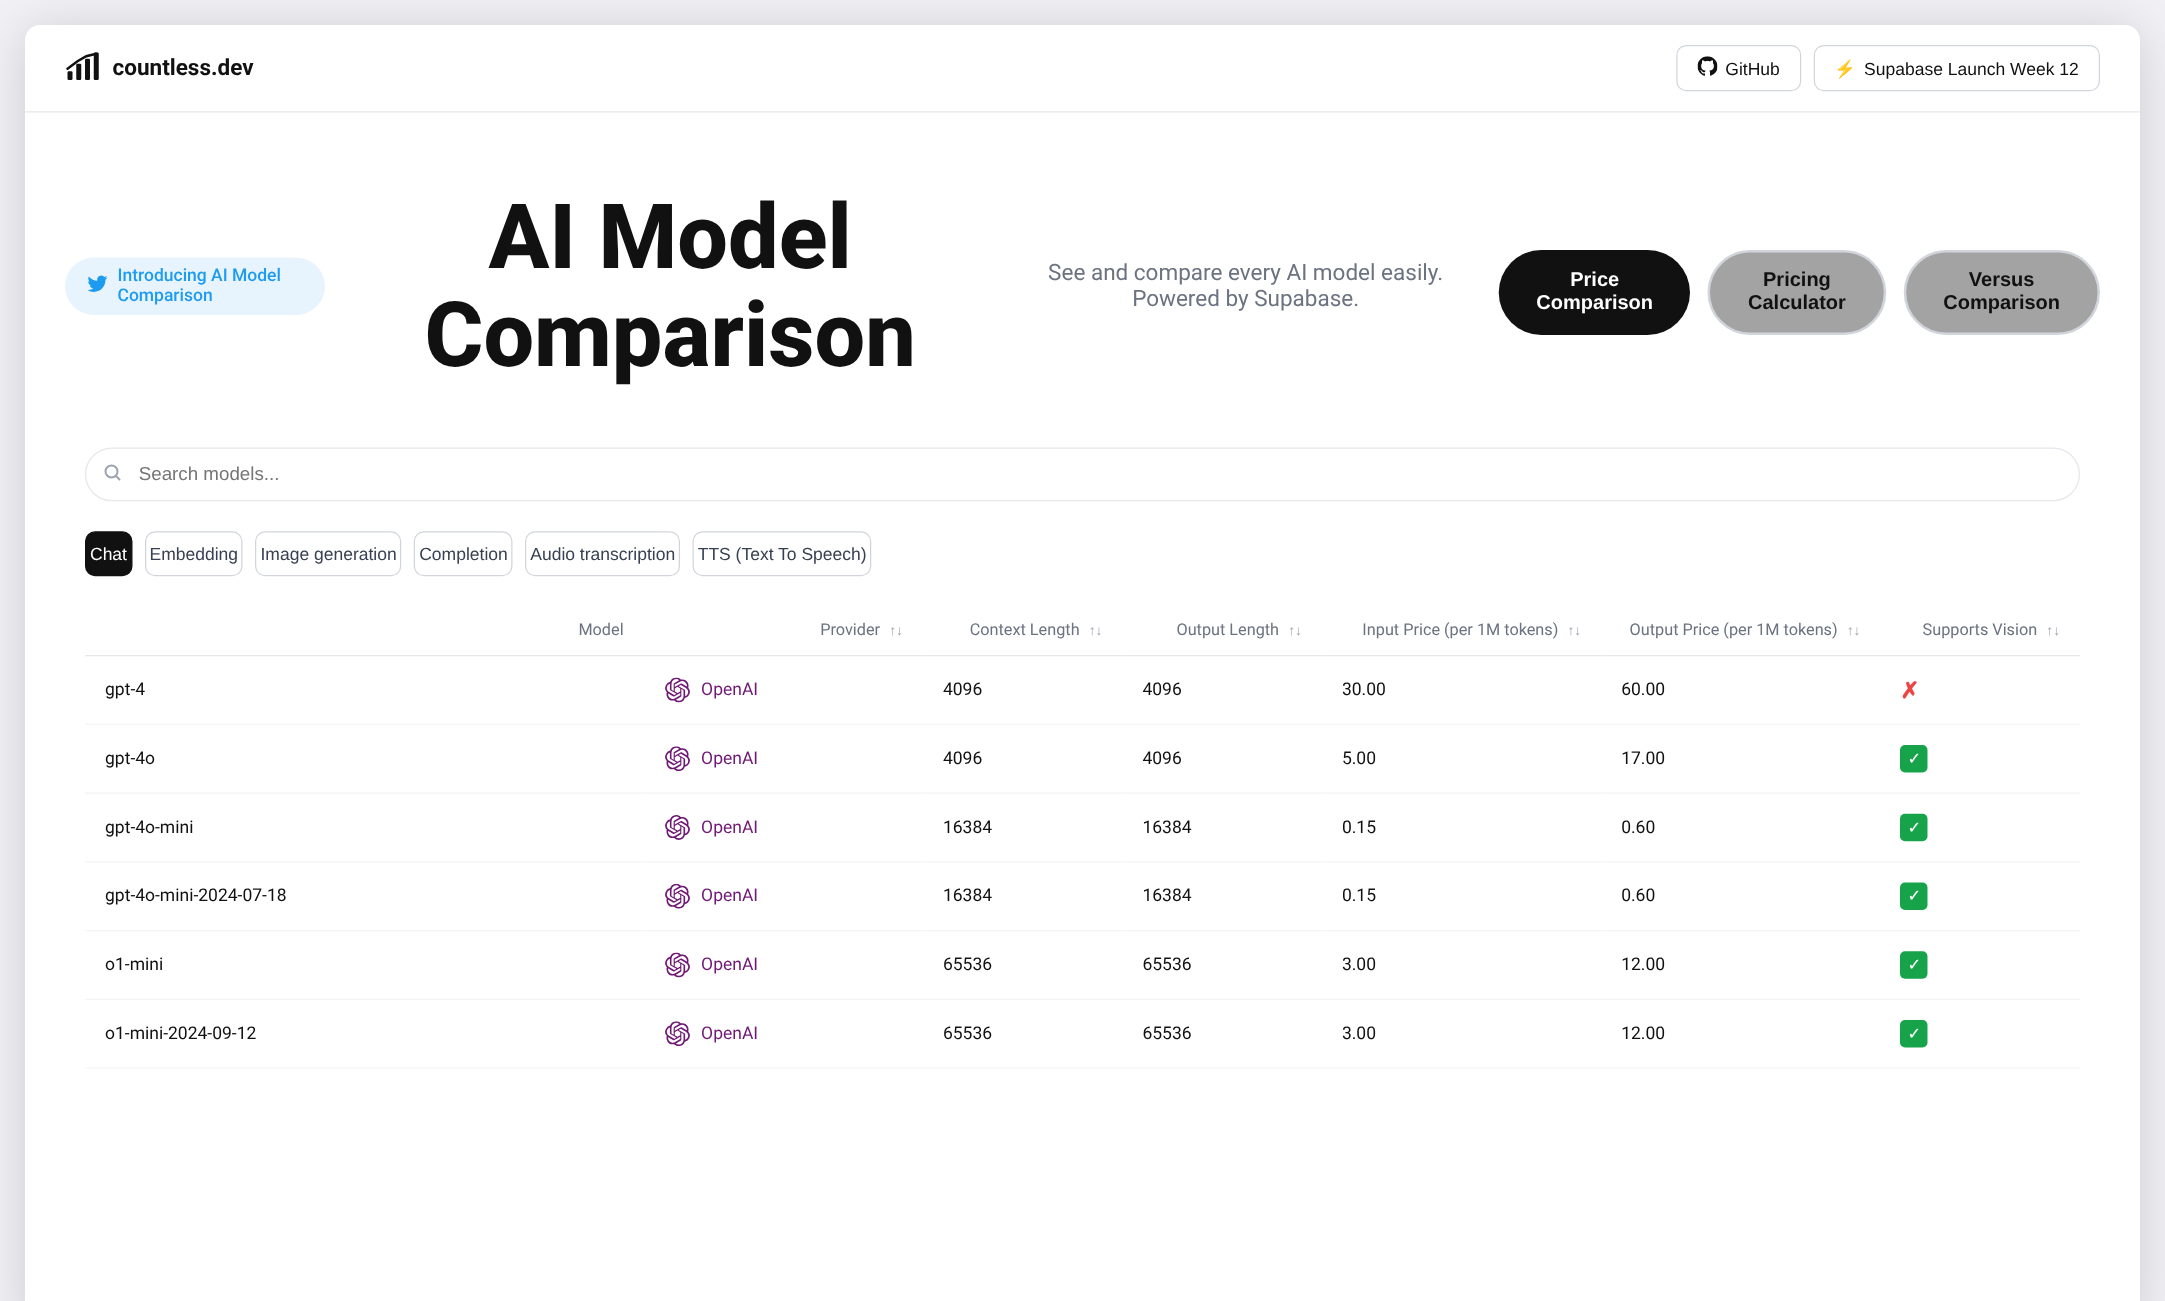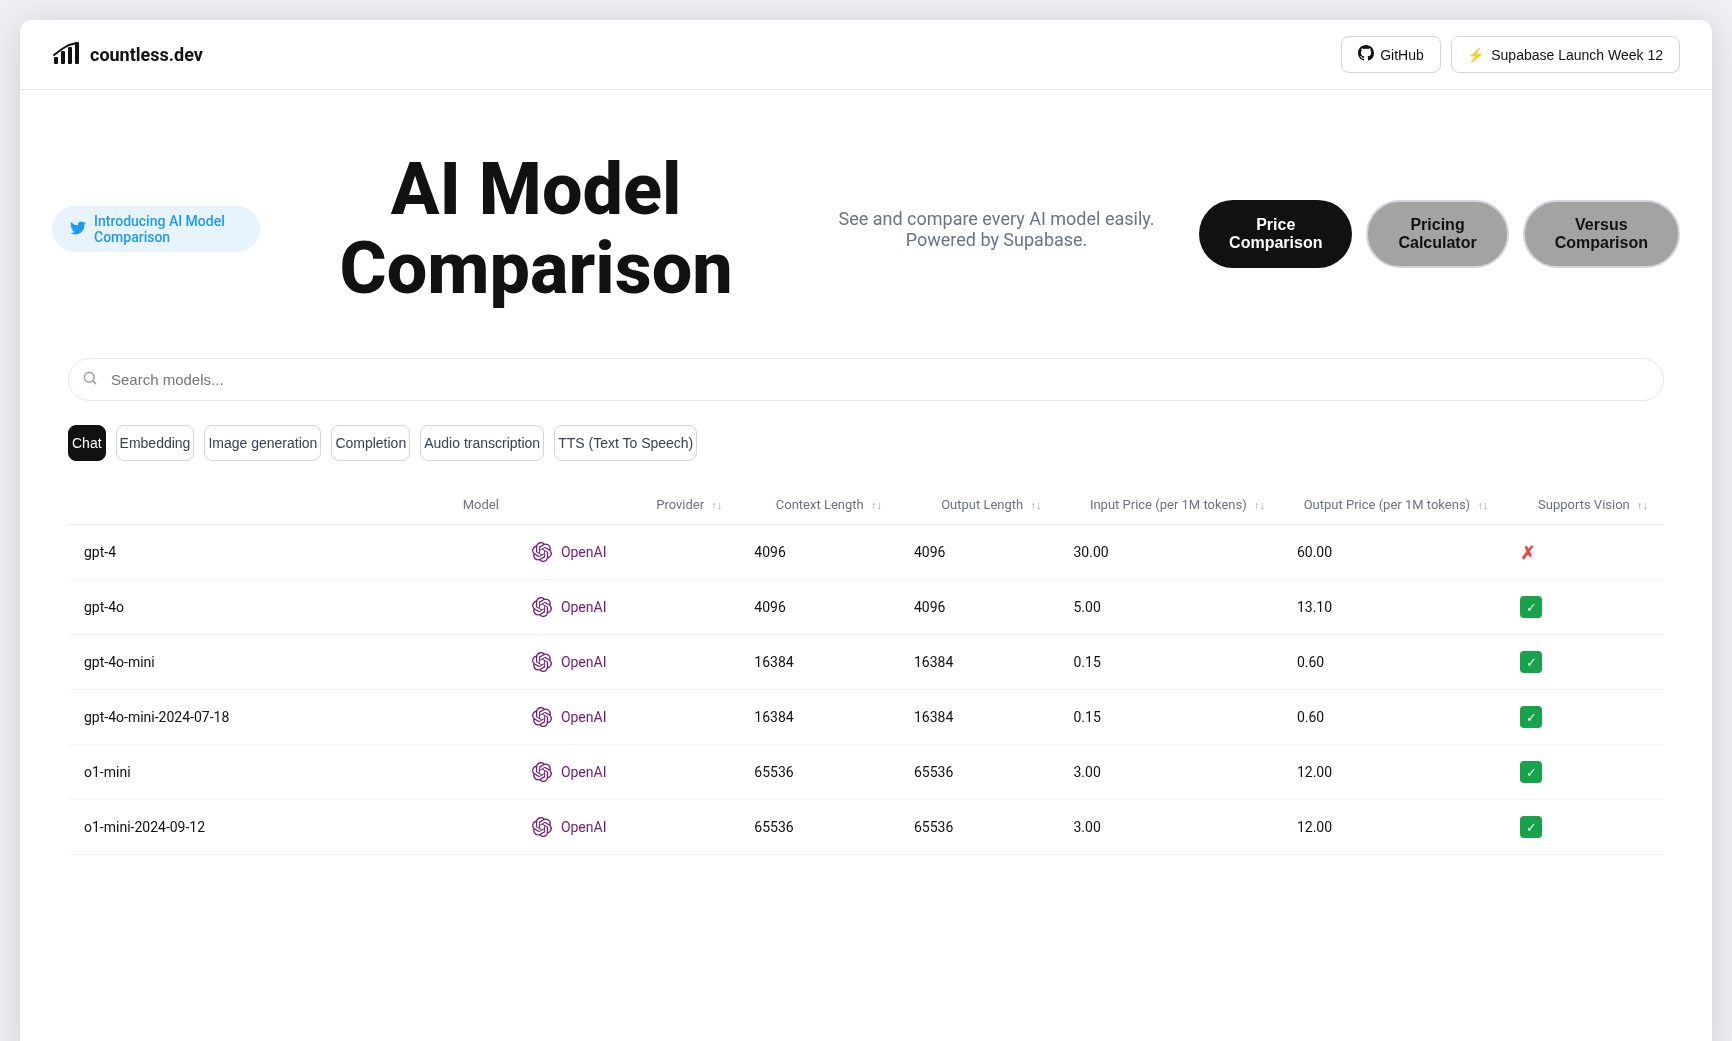--- a/index.html
+++ b/index.html
@@ -407,21 +407,21 @@
                     <svg width="20" height="20" viewBox="0 0 24 24" fill="currentColor" xmlns="http://www.w3.org/2000/svg">
                       <path d="M22.282 9.821a5.985 5.985 0 0 0-.516-4.91 6.046 6.046 0 0 0-6.51-2.9A6.065 6.065 0 0 0 4.981 4.18a5.985 5.985 0 0 0-3.998 2.9 6.046 6.046 0 0 0 .743 7.097 5.98 5.98 0 0 0 .51 4.911 6.051 6.051 0 0 0 6.515 2.9A5.985 5.985 0 0 0 13.26 24a6.056 6.056 0 0 0 5.772-4.206 5.99 5.99 0 0 0 3.997-2.9 6.056 6.056 0 0 0-.747-7.073zM13.26 22.43a4.476 4.476 0 0 1-2.876-1.04l.141-.081 4.779-2.758a.795.795 0 0 0 .392-.681v-6.737l2.02 1.168a.071.071 0 0 1 .038.052v5.583a4.504 4.504 0 0 1-4.494 4.494zM3.6 18.304a4.47 4.47 0 0 1-.535-3.014l.142.085 4.783 2.759a.771.771 0 0 0 .78 0l5.843-3.369v2.332a.08.08 0 0 1-.033.062L9.74 19.95a4.5 4.5 0 0 1-6.14-1.646zM2.34 7.896a4.485 4.485 0 0 1 2.366-1.973V11.6a.766.766 0 0 0 .388.676l5.815 3.355-2.02 1.168a.076.076 0 0 1-.071 0l-4.83-2.786A4.504 4.504 0 0 1 2.34 7.872zm16.597 3.855l-5.833-3.387L15.119 7.2a.076.076 0 0 1 .071 0l4.83 2.791a4.494 4.494 0 0 1-.676 8.105v-5.678a.79.79 0 0 0-.407-.667zm2.01-3.023l-.141-.085-4.774-2.782a.776.776 0 0 0-.785 0L9.409 9.23V6.897a.066.066 0 0 1 .028-.061l4.83-2.787a4.5 4.5 0 0 1 6.68 4.66zm-12.64 4.135l-2.02-1.164a.08.08 0 0 1-.038-.057V6.075a4.5 4.5 0 0 1 7.375-3.453l-.142.08L8.704 5.46a.795.795 0 0 0-.393.681zm1.097-2.365l2.602-1.5 2.607 1.5v2.999l-2.597 1.5-2.607-1.5z"></path>
                     </svg>
                   </span>
         <span>OpenAI</span>
       </div>
     </td>
     <td>4096</td>
     <td>4096</td>
     <td>5.00</td>
-    <td>13.10</td>
+    <td>17.00</td>
     <td><span class="check-badge">✓</span></td>
   </tr>
             <tr>
     <td>gpt-4o-mini</td>
     <td>
       <div class="provider-cell">
         <span class="openai-icon">
                     <svg width="20" height="20" viewBox="0 0 24 24" fill="currentColor" xmlns="http://www.w3.org/2000/svg">
                       <path d="M22.282 9.821a5.985 5.985 0 0 0-.516-4.91 6.046 6.046 0 0 0-6.51-2.9A6.065 6.065 0 0 0 4.981 4.18a5.985 5.985 0 0 0-3.998 2.9 6.046 6.046 0 0 0 .743 7.097 5.98 5.98 0 0 0 .51 4.911 6.051 6.051 0 0 0 6.515 2.9A5.985 5.985 0 0 0 13.26 24a6.056 6.056 0 0 0 5.772-4.206 5.99 5.99 0 0 0 3.997-2.9 6.056 6.056 0 0 0-.747-7.073zM13.26 22.43a4.476 4.476 0 0 1-2.876-1.04l.141-.081 4.779-2.758a.795.795 0 0 0 .392-.681v-6.737l2.02 1.168a.071.071 0 0 1 .038.052v5.583a4.504 4.504 0 0 1-4.494 4.494zM3.6 18.304a4.47 4.47 0 0 1-.535-3.014l.142.085 4.783 2.759a.771.771 0 0 0 .78 0l5.843-3.369v2.332a.08.08 0 0 1-.033.062L9.74 19.95a4.5 4.5 0 0 1-6.14-1.646zM2.34 7.896a4.485 4.485 0 0 1 2.366-1.973V11.6a.766.766 0 0 0 .388.676l5.815 3.355-2.02 1.168a.076.076 0 0 1-.071 0l-4.83-2.786A4.504 4.504 0 0 1 2.34 7.872zm16.597 3.855l-5.833-3.387L15.119 7.2a.076.076 0 0 1 .071 0l4.83 2.791a4.494 4.494 0 0 1-.676 8.105v-5.678a.79.79 0 0 0-.407-.667zm2.01-3.023l-.141-.085-4.774-2.782a.776.776 0 0 0-.785 0L9.409 9.23V6.897a.066.066 0 0 1 .028-.061l4.83-2.787a4.5 4.5 0 0 1 6.68 4.66zm-12.64 4.135l-2.02-1.164a.08.08 0 0 1-.038-.057V6.075a4.5 4.5 0 0 1 7.375-3.453l-.142.08L8.704 5.46a.795.795 0 0 0-.393.681zm1.097-2.365l2.602-1.5 2.607 1.5v2.999l-2.597 1.5-2.607-1.5z"></path>
                     </svg>

